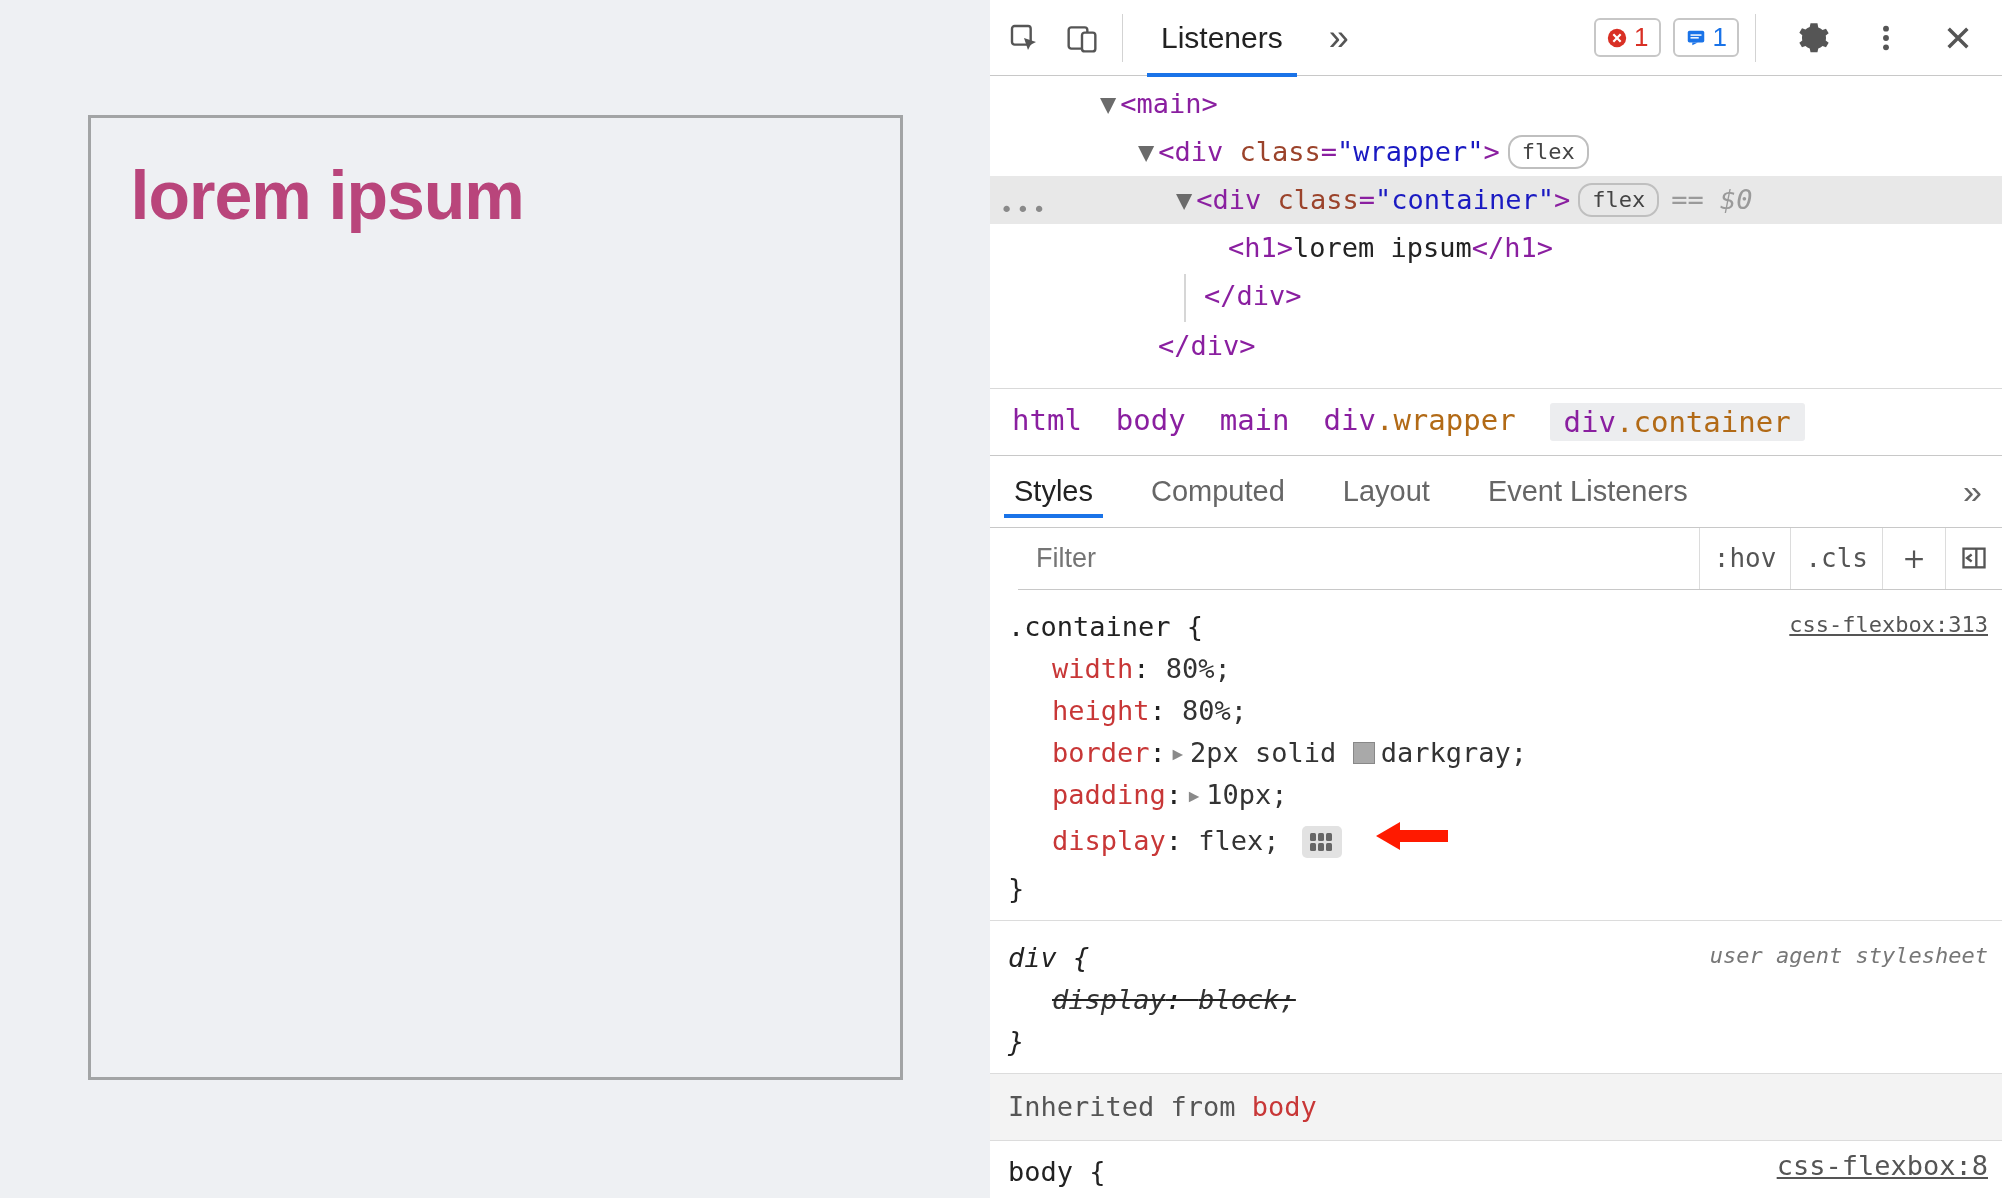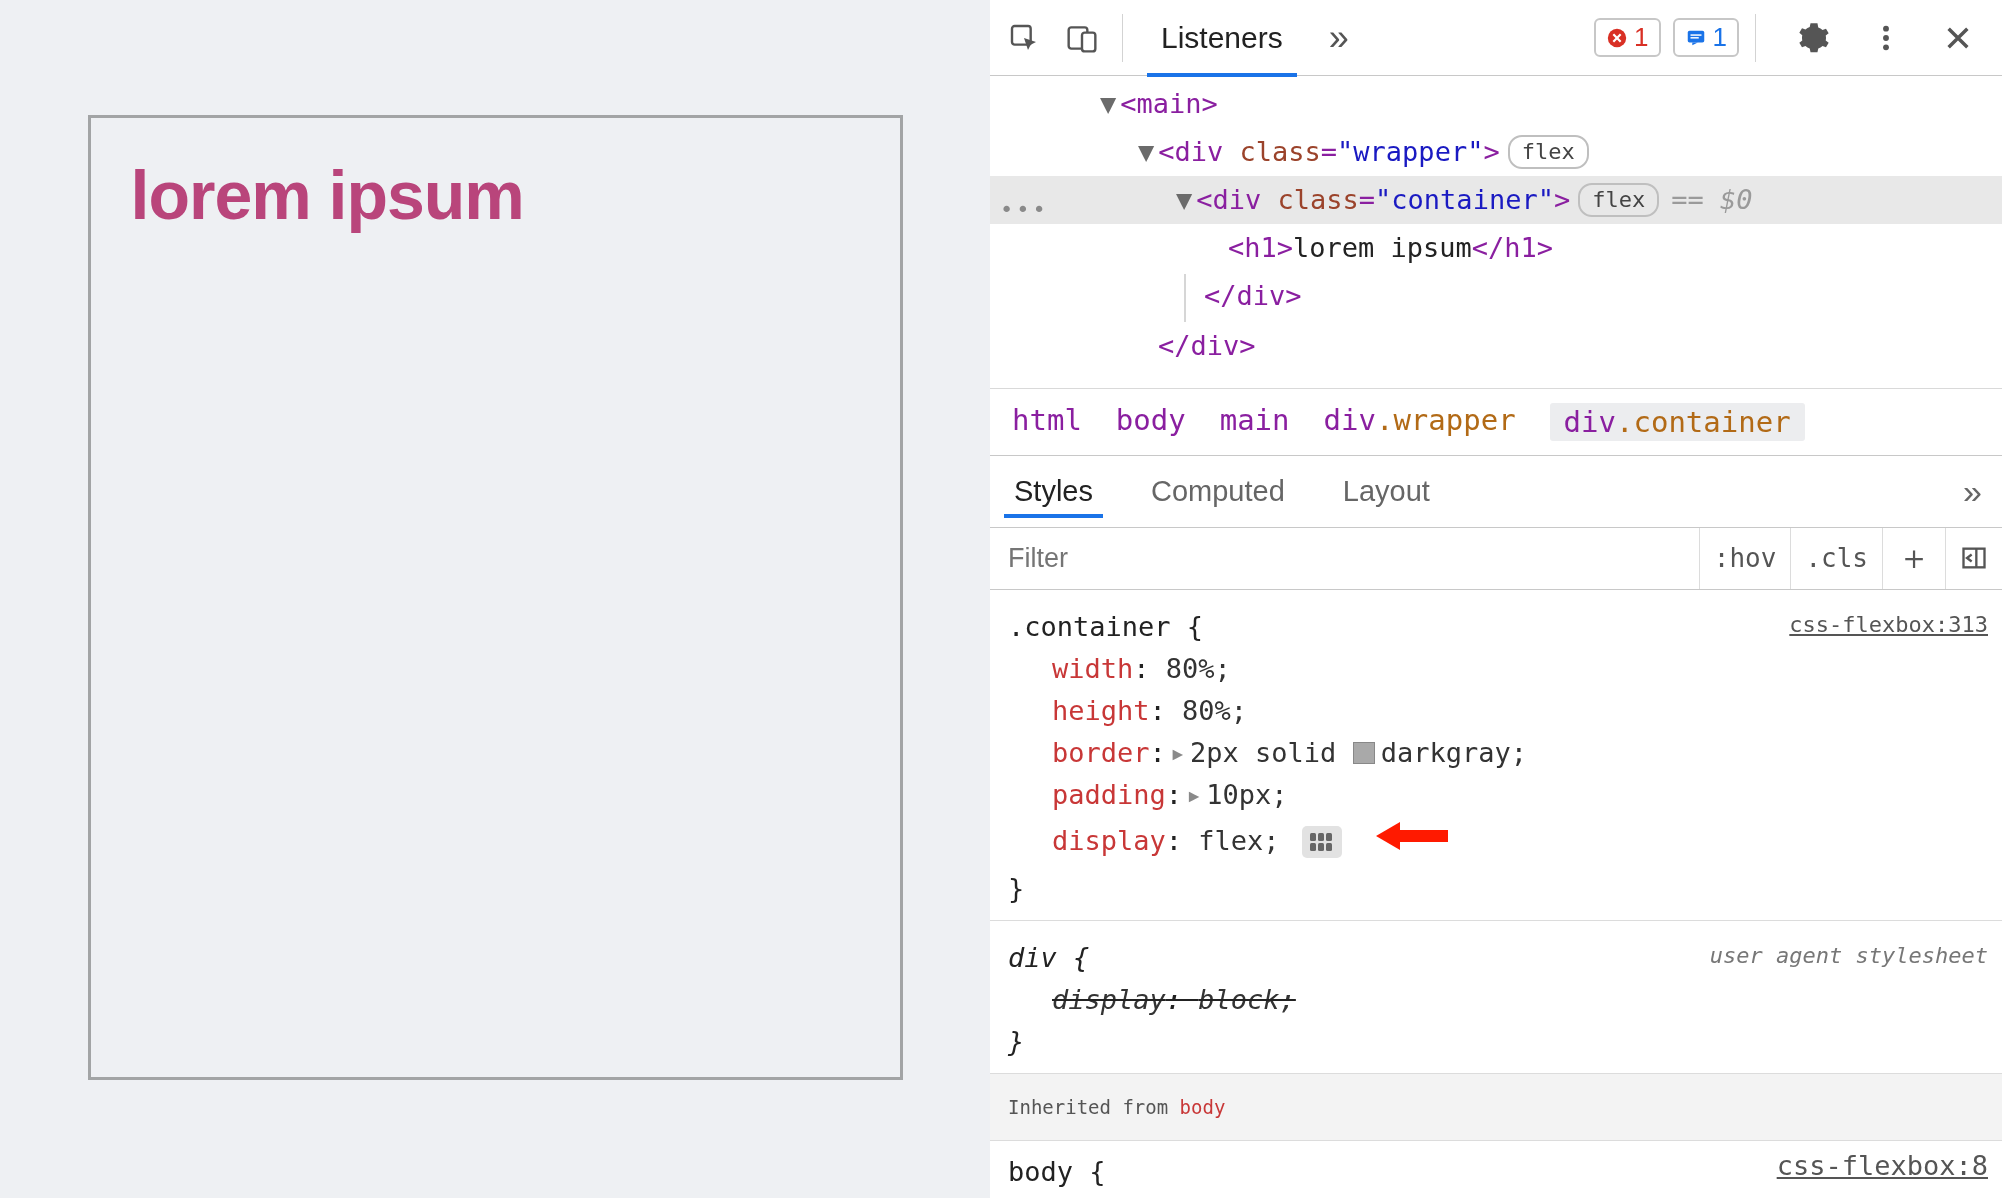--- a/index.html
+++ b/index.html
@@ -172,20 +172,21 @@
   .subtabs .st.active { color: #222; }
   .subtabs .st.active::after {
     content:""; position:absolute; left:0; right:0; bottom:-1px; height:4px; background:#1a73e8;
   }
   .subtabs .ov { margin-left: auto; margin-right: 20px; font-size: 34px;}
   .filterbar {
     display:flex;
     align-items:center;
     border-bottom: 1px solid #c8c8c8;
     height: 62px;
+    margin-left: 28px;
   }
   .filterbar input {
     flex: 1;
     border: none;
     font-size: 27px;
     padding: 0 18px;
     outline: none;
     color: #555;
     height: 100%;
   }
@@ -246,21 +247,21 @@
   .arrow {
     display:inline-block;
     margin-left: 18px;
     vertical-align: middle;
   }
   .arrow svg { width: 72px; height: 40px; }
   .strike { text-decoration: line-through; font-style: italic;}
   .inherit {
     background: #f3f3f3;
     padding: 12px 18px;
-    font-size: 19px;
+    font-size: 27px;
     color: #555;
     border-bottom: 1px solid #dcdcdc;
   }
   .inherit .from { color:#c83737; font-family: ui-monospace, Menlo, monospace;}
   .partial {
     padding: 10px 18px 0 18px;
     color:#222;
     position:relative;
   }
   .partial .srcp { position:absolute; right:14px; top:4px; text-decoration: underline; color:#555;}
@@ -349,20 +350,21 @@
       <span class="tagn">body</span>
       <span class="tagn">main</span>
       <span><span class="tagn">div</span><span class="member">.wrapper</span></span>
       <span class="sel"><span class="tagn">div</span><span class="member">.container</span></span>
     </div>
 
     <div class="subtabs">
       <div class="st active">Styles</div>
       <div class="st">Computed</div>
       <div class="st">Layout</div>
+      <div class="st">Event Listeners</div>
       <div class="ov">»</div>
     </div>
 
     <div class="filterbar">
       <input type="text" placeholder="Filter" style="">
       <div class="fbtn">:hov</div>
       <div class="fbtn">.cls</div>
       <div class="fbtn" style="font-size:34px;">＋</div>
       <div class="fbtn">
         <svg viewBox="0 0 24 24" fill="none" stroke="currentColor" stroke-width="2">

